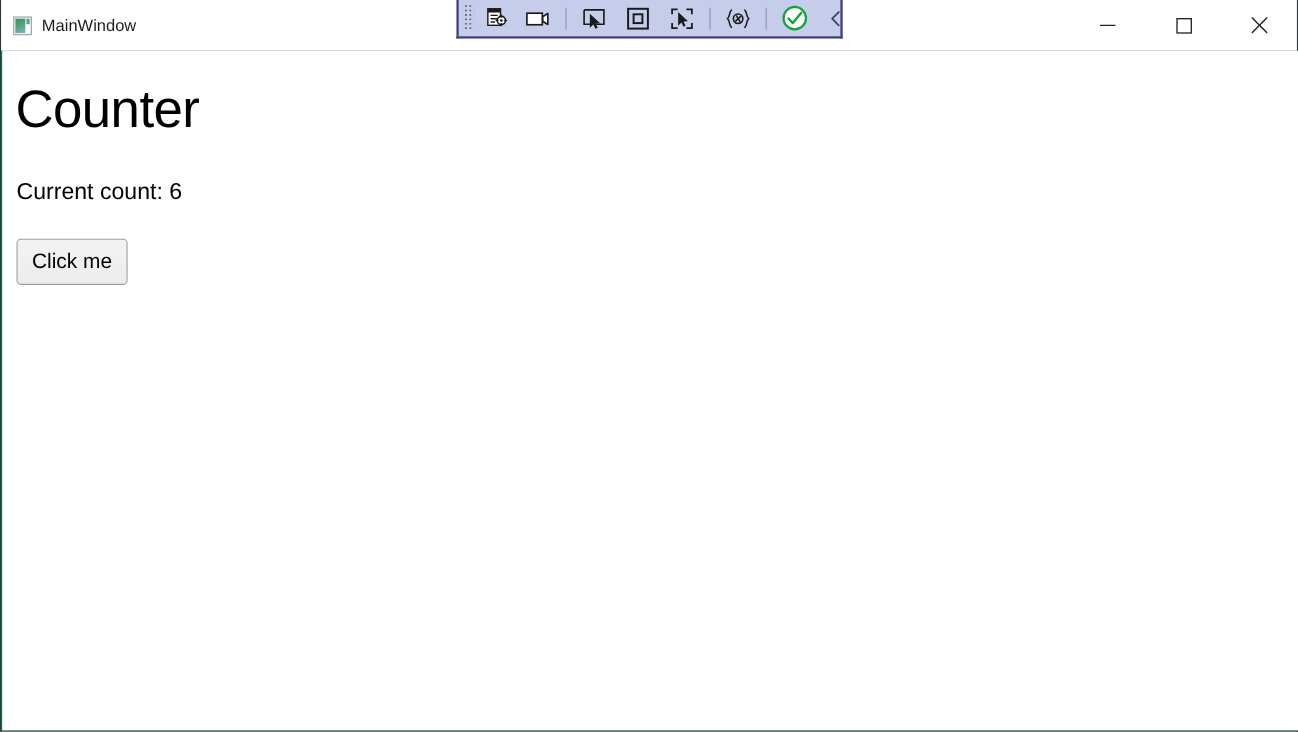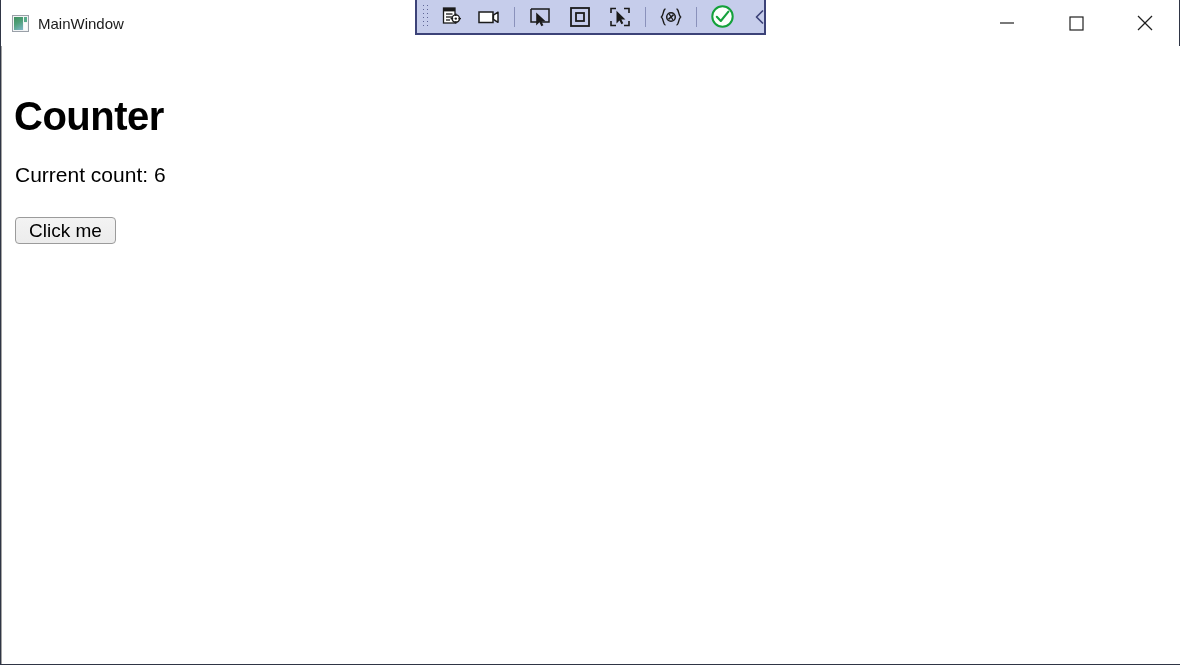--- a/index.html
+++ b/index.html
@@ -8,21 +8,21 @@
     background: #ffffff;
     font-family: "Liberation Sans", sans-serif;
     overflow: hidden;
   }
 
   
   .window {
     position: absolute;
     left: 0; top: 0;
     width: 1180px; height: 665px;
-    background: #a3a3a3;
+    background: #15803d;
     border-left: 1px solid #2f3545;
     border-right: 1px solid #2f3545;
     border-bottom: 1px solid #2f3545;
     border-top: none;
   }
 
   
   .titlebar {
     position: absolute;
     left: 0; top: 0;
@@ -126,40 +126,39 @@
     position: absolute;
     left: 1px; top: 46px;
     width: 1178px;
     height: 618px;
     background: #ffffff;
     padding: 0;
   }
   .page-title {
     position: absolute;
     left: 12px; top: 30px;
-    font-size: 40px;
-    font-weight: bold;
+    font-size: 48px;
+    font-weight: normal;
     color: #000000;
     line-height: 1;
     letter-spacing: -0.5px;
-    margin-top: 20px;
   }
   .count-line {
     position: absolute;
     left: 13px; top: 118px;
     font-size: 21px;
     color: #000000;
     line-height: 1;
     white-space: nowrap;
   }
   .click-btn {
     position: absolute;
     left: 13px; top: 171px;
     min-width: 101px;
-    height: 27px;
+    height: 42px;
     padding: 0 11px;
     background: linear-gradient(180deg, #f3f3f3 0%, #ececec 100%);
     border: 1px solid #9b9b9b;
     border-radius: 4px;
     font-family: "Liberation Sans", sans-serif;
     font-size: 19px;
     color: #000000;
     line-height: 1;
     cursor: default;
     display: flex;

